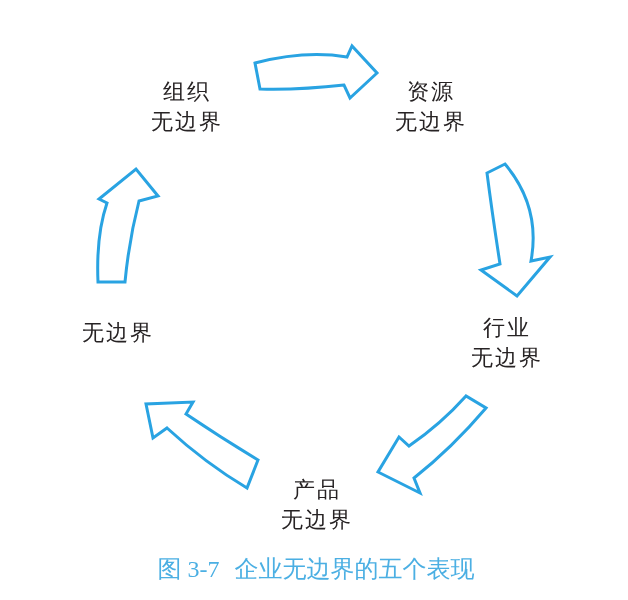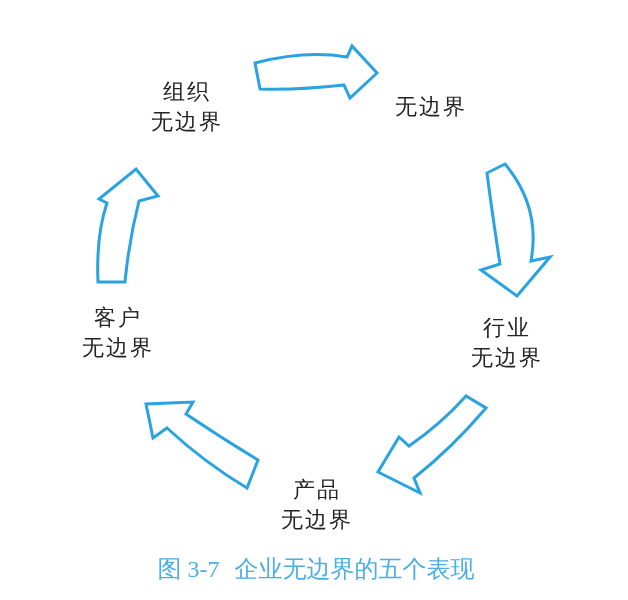--- a/index.html
+++ b/index.html
@@ -73,35 +73,35 @@
 
     <path class="arrow" d="M 98 282 Q 96 235 107 203 L 99 199 L 136 169 L 158 196 L 139 201 Q 129 240 125 282 Z"></path>
   </svg>
 
   <div class="node node-organization">
     <div>组织</div>
     <div>无边界</div>
   </div>
 
   <div class="node node-resources">
+    <div>资源</div>
     <div>无边界</div>
   </div>
 
   <div class="node node-industry">
     <div>行业</div>
     <div>无边界</div>
   </div>
 
   <div class="node node-product">
     <div>产品</div>
     <div>无边界</div>
   </div>
 
   <div class="node node-customer">
-    <div>客户</div>
     <div>无边界</div>
   </div>
 
   <div class="caption">
     <span class="figure-label">图 3-7</span><span>企业无边界的五个表现</span>
   </div>
 
 </div>
 
 </body></html>

